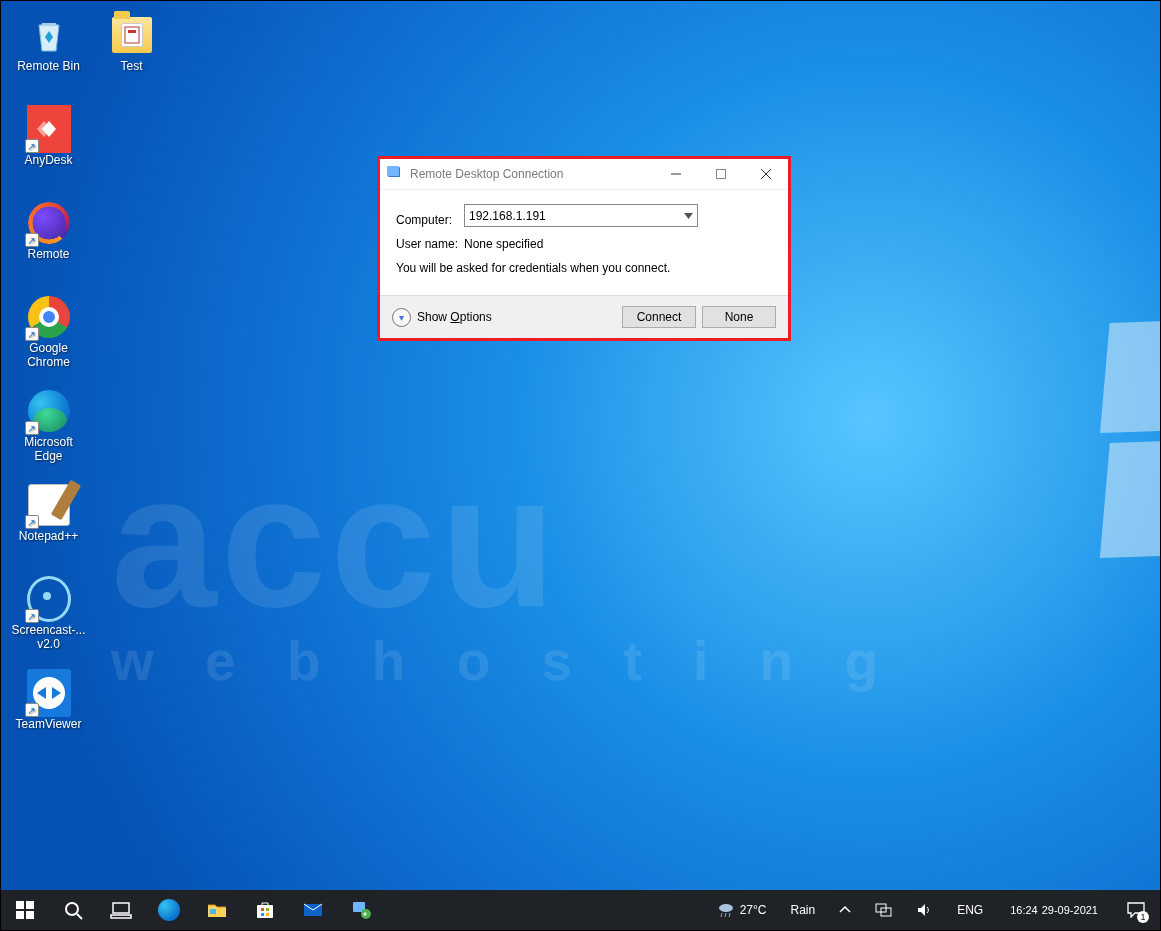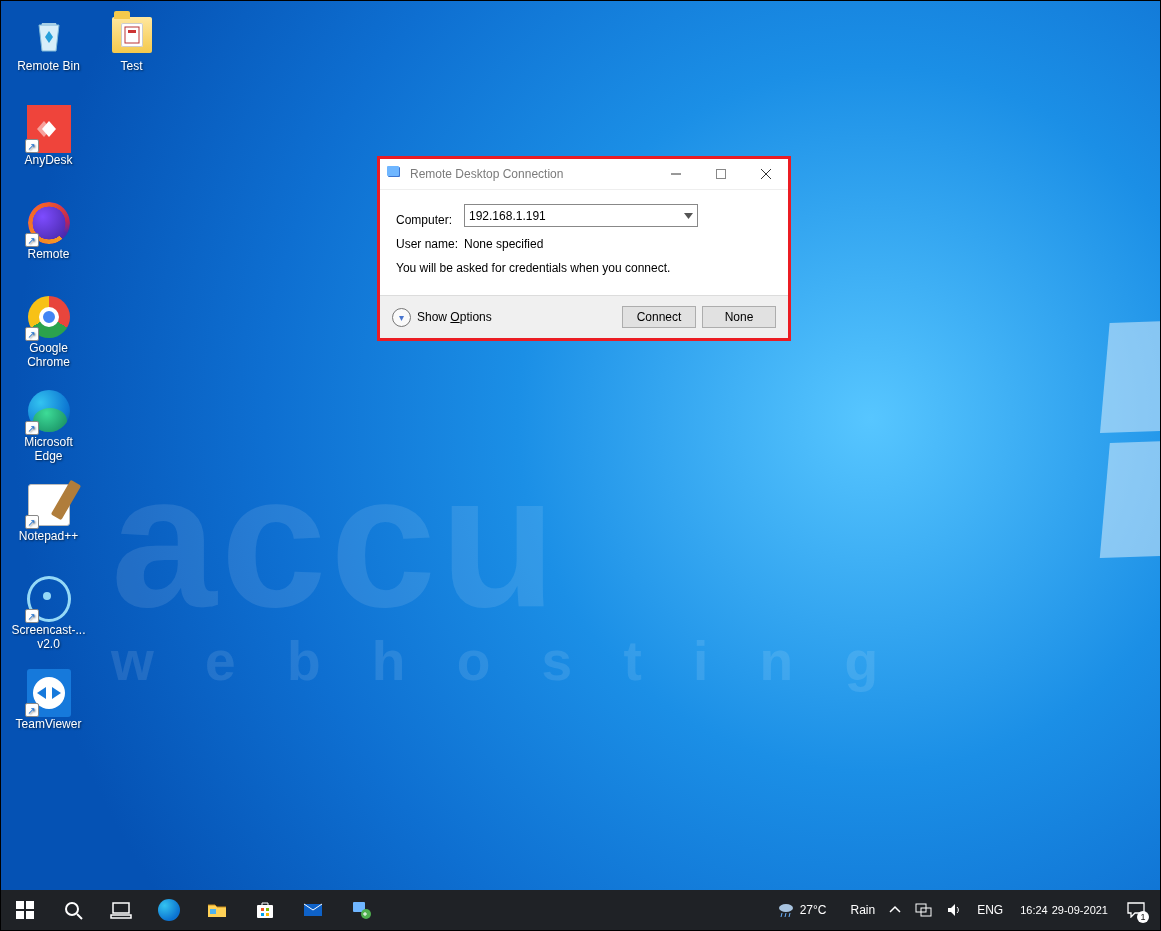--- a/index.html
+++ b/index.html
@@ -67,21 +67,21 @@
   .footer{border-top:1px solid #dcdcdc;height:42px;display:flex;align-items:center;padding:0 12px;background:#f0f0f0}
   .expander{display:flex;align-items:center;gap:6px;cursor:pointer}
   .expander .circ{width:17px;height:17px;border:1px solid #777;border-radius:50%;display:flex;align-items:center;justify-content:center;background:#fafafa;color:#4976cf;font-size:10px}
   .footer .spacer{flex:1}
   .btn{width:74px;height:22px;background:#e1e1e1;border:1px solid #adadad;font:inherit;margin-left:6px;cursor:pointer}
   .underline-access{text-decoration:underline;text-decoration-thickness:1px}
   
   .taskbar{position:absolute;left:0;right:0;bottom:0;height:40px;background:#1f2226;display:flex;align-items:stretch;color:#fff}
   .tbtn{width:48px;display:flex;align-items:center;justify-content:center;cursor:pointer}
   .tb-icon{width:22px;height:22px;position:relative}
-  .tray{margin-left:auto;display:flex;align-items:center;gap:8px;padding-right:10px;font-size:12px}
+  .tray{margin-left:auto;display:flex;align-items:center;gap:18px;padding-right:10px;font-size:12px}
   .tray .titem{display:flex;align-items:center;gap:4px;height:100%;cursor:pointer;padding:0 3px}
   .tray .tclock{text-align:center;line-height:13px;font-size:11px;padding:12px 6px}
   .tray .notif{width:22px;height:22px;border-radius:2px;display:flex;align-items:center;justify-content:center;position:relative}
   .tray .notif .badge{position:absolute;right:-2px;bottom:-2px;width:12px;height:12px;border-radius:50%;background:#fff;color:#111;font-size:9px;display:flex;align-items:center;justify-content:center}
 </style>
 </head>
 <body>
 
 <div class="screen">
   <div class="desktop">

